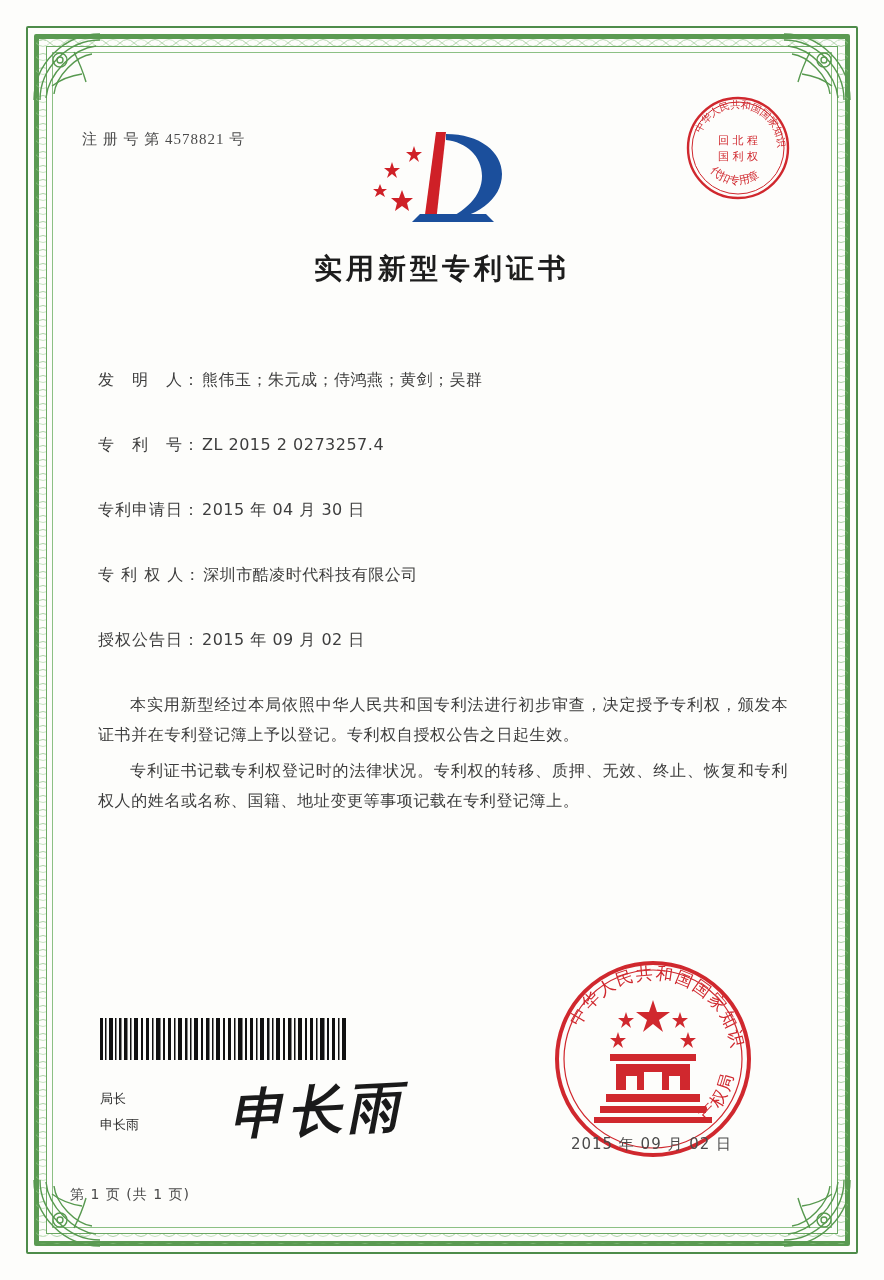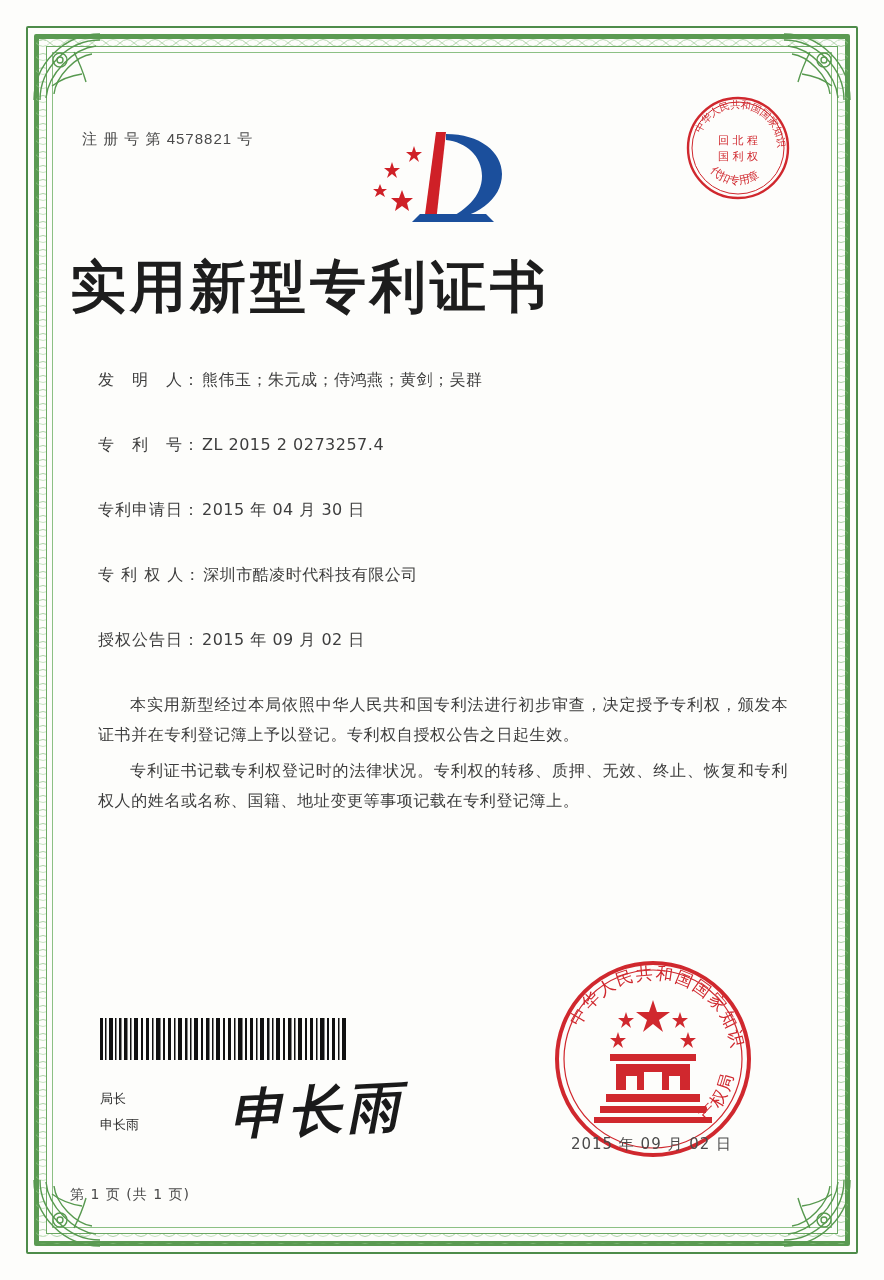--- a/index.html
+++ b/index.html
@@ -69,21 +69,21 @@
     position: absolute;
     left: 70px; top: 70px; right: 70px; bottom: 70px;
   }
   .reg-no {
     position: absolute;
     left: 12px;
     top: 60px;
     font-size: 15px;
     letter-spacing: 1px;
     color: #4a4a4a;
-    font-family: Liberation Sans, sans-serif;
+    font-family: Liberation Serif, serif;
   }
   
   .logo {
     position: absolute;
     left: 50%;
     transform: translateX(-50%);
     top: 48px;
     width: 160px;
     height: 120px;
   }
@@ -96,22 +96,22 @@
     top: 22px;
     width: 112px;
     height: 112px;
   }
   .seal-top svg { width: 100%; height: 100%; }
 
   .doc-title {
     position: absolute;
     top: 180px;
     left: 0; right: 0;
-    text-align: left;
-    font-size: 56px;
+    text-align: center;
+    font-size: 28px;
     font-weight: bold;
     letter-spacing: 4px;
     color: #1d1d1d;
     font-family: "DejaVu Sans", "Liberation Sans", sans-serif;
   }
 
   .fields {
     position: absolute;
     top: 300px;
     left: 28px;

